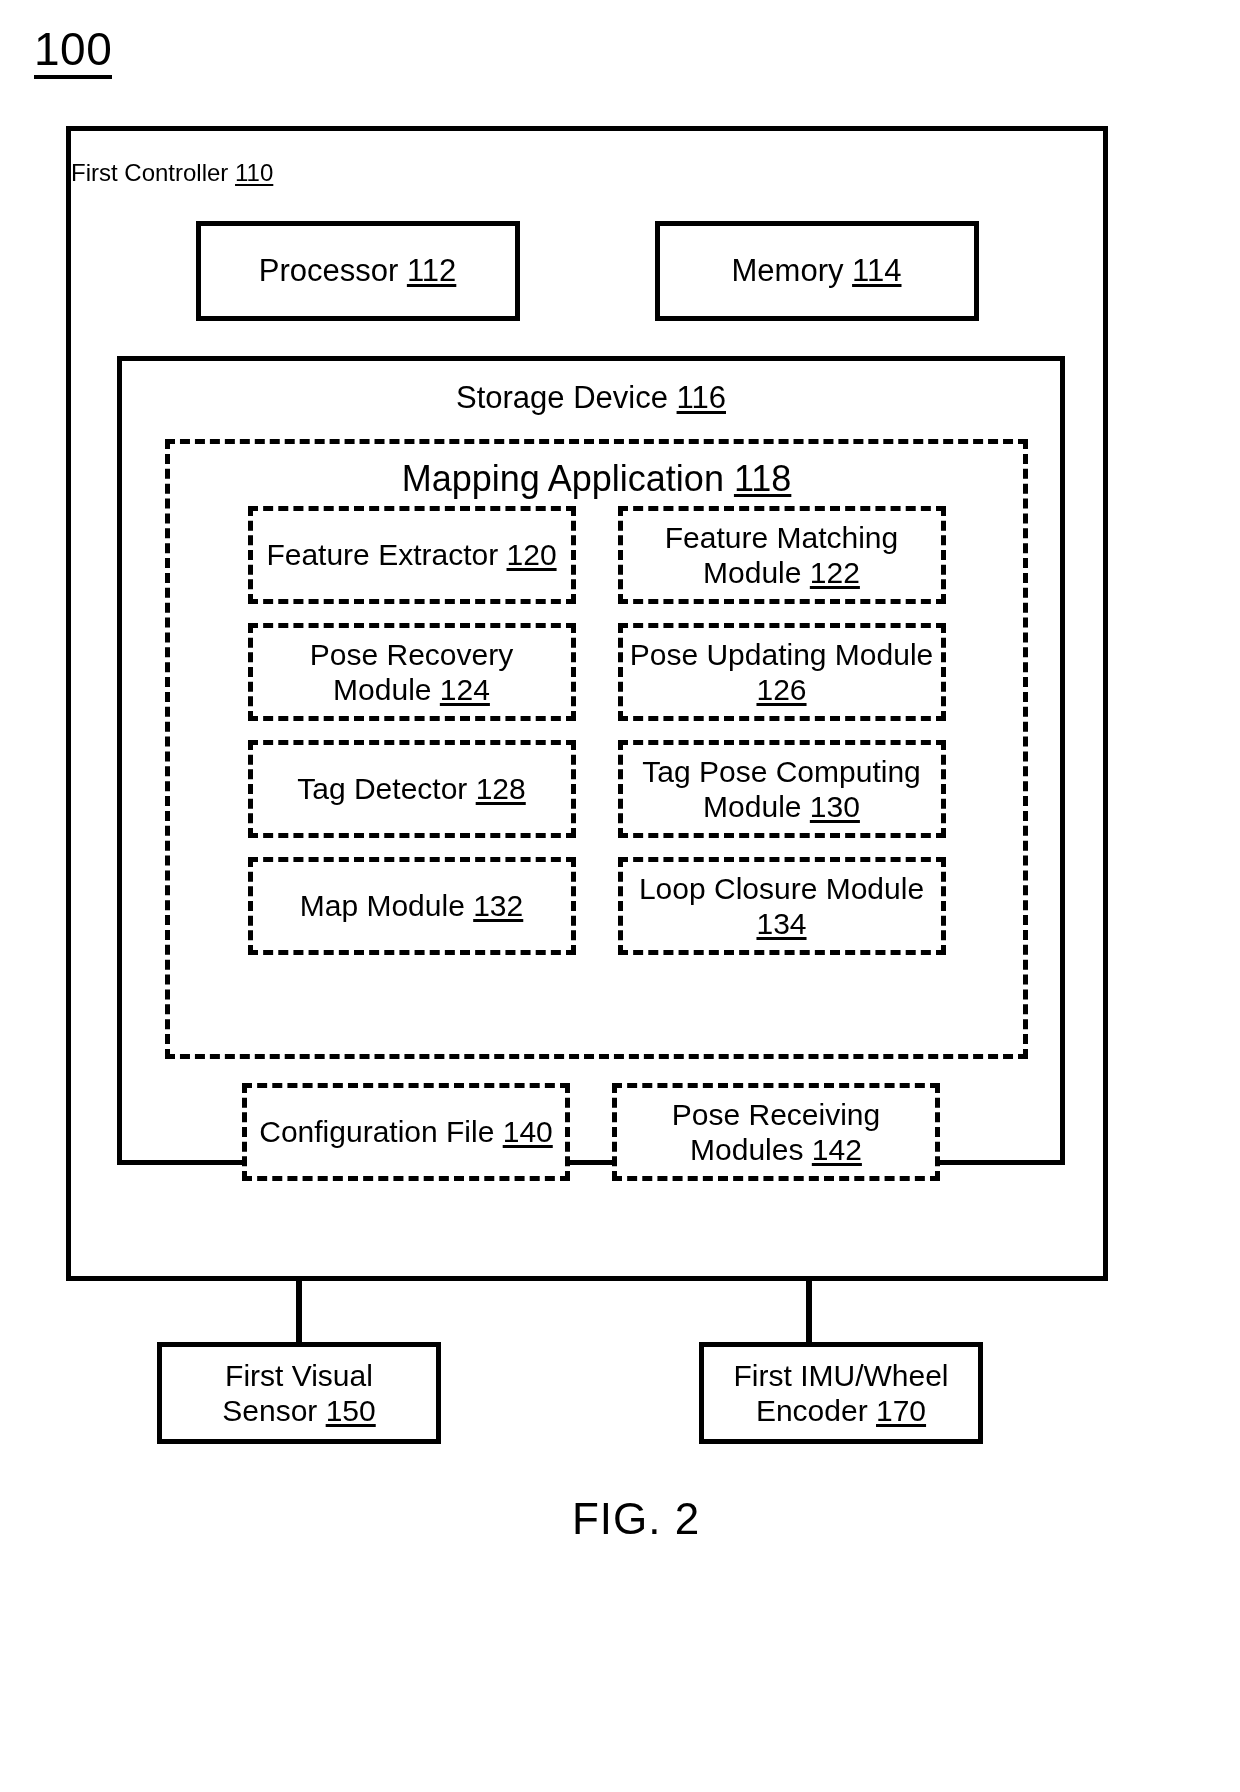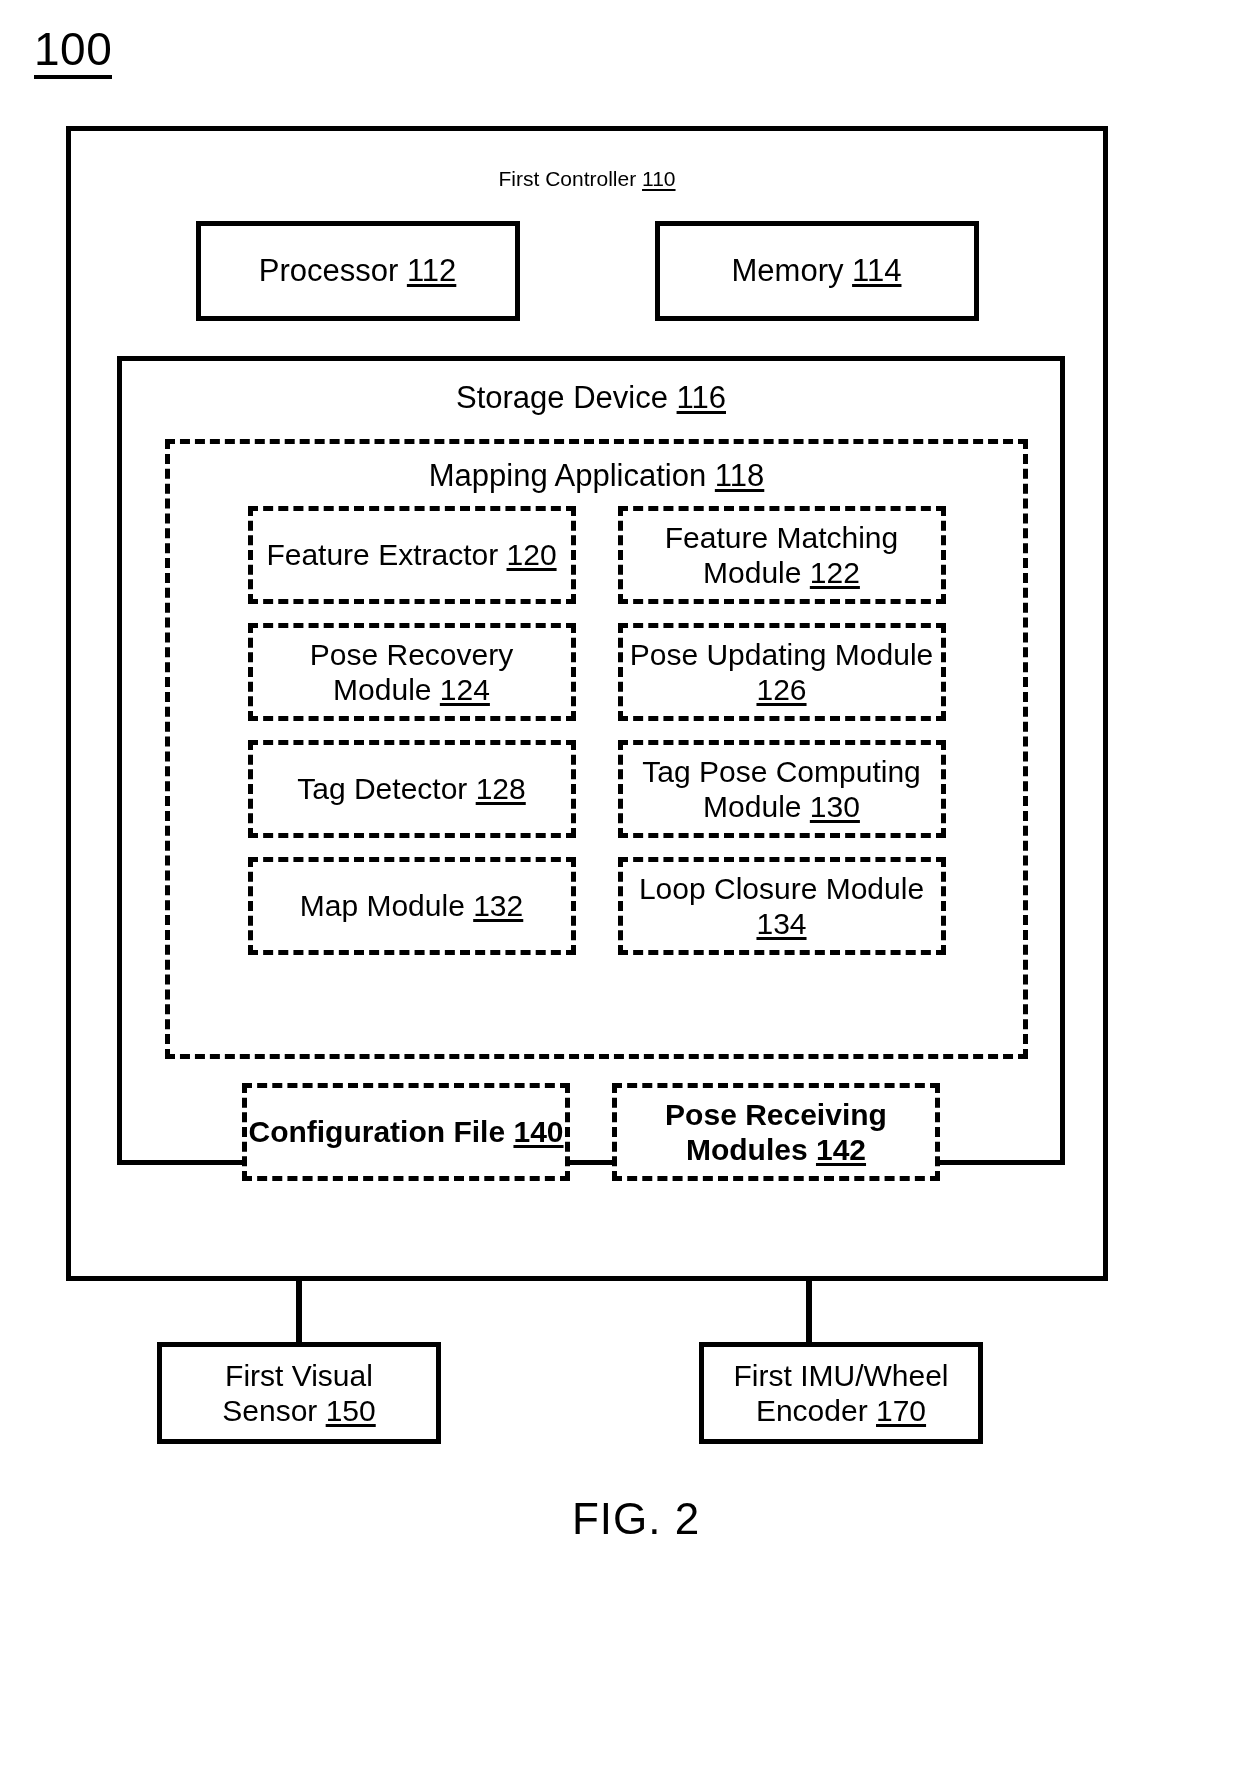--- a/index.html
+++ b/index.html
@@ -33,23 +33,22 @@
     position: absolute;
     left: 66px;
     top: 126px;
     width: 1042px;
     height: 1155px;
     box-sizing: border-box;
     border: 5px solid #000;
     background: #fff;
   }
   .controller-title {
-    text-align: center;
-    font-size: 21px;
-    margin-top: 36px;
+    font-size: 24px;
+    margin-top: 28px;
     white-space: nowrap;
   }
 
   
   .pm-row {
     position: absolute;
     left: 0;
     top: 90px;
     width: 100%;
     display: flex;
@@ -95,21 +94,21 @@
     left: 43px;
     top: 78px;
     width: 863px;
     height: 620px;
     box-sizing: border-box;
     border: 5px dashed #000;
     background: #fff;
   }
   .mapping-title {
     text-align: center;
-    font-size: 31px;
+    font-size: 36px;
     margin-top: 14px;
     white-space: nowrap;
   }
 
   
   .module-grid {
     position: absolute;
     left: 0;
     top: 62px;
     width: 100%;
@@ -141,21 +140,20 @@
 
   
   .file-row {
     position: absolute;
     left: 0;
     top: 722px;
     width: 100%;
     display: flex;
     justify-content: center;
     gap: 42px;
-    font-weight: bold;
   }
   .file-box {
     width: 328px;
     height: 98px;
     font-size: 30px;
   }
 
   
   .vline {
     position: absolute;

